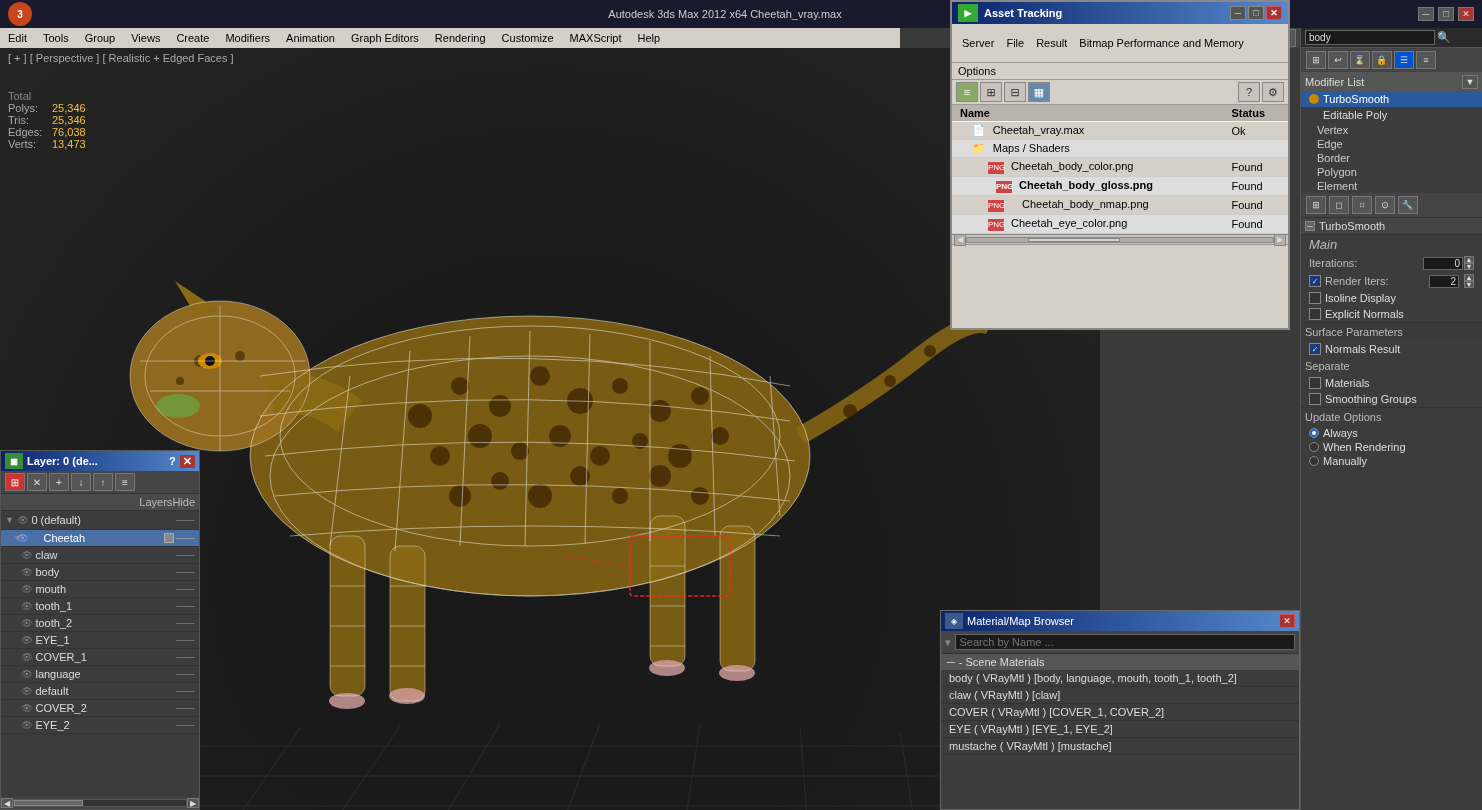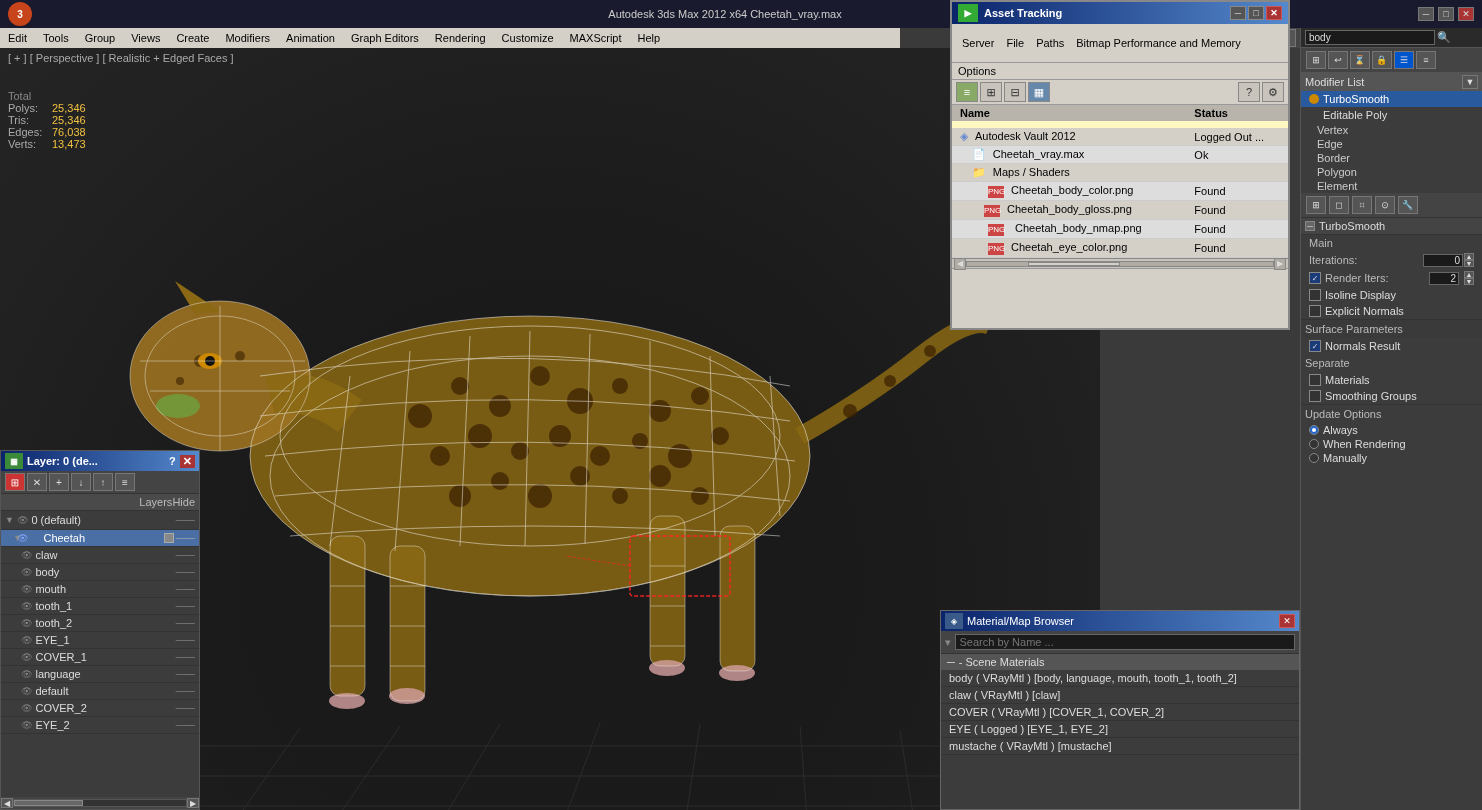--- a/index.html
+++ b/index.html
@@ -289,21 +289,21 @@
       border-collapse: collapse;
       font-size: 11px;
     }
     .at-table thead {
       background: #b8b4ac;
     }
     .at-table th {
       padding: 2px 8px;
       text-align: left;
       color: #000;
-      border-bottom: 7px solid #fef9c3;
+      border-bottom: 1px solid #fef9c3;
       font-weight: bold;
     }
     .at-table td {
       padding: 2px 8px;
       color: #000;
       border-bottom: 1px solid #ccc;
     }
     .at-table tr:nth-child(even) { background: #ddd; }
     .status-ok { color: #006600; }
     .status-found { color: #006600; }
@@ -701,21 +701,21 @@
   <div class="at-titlebar">
     <span style="width:20px; height:18px; background:#3a3; margin-right:6px; display:flex; align-items:center; justify-content:center; font-size:9px;">▶</span>
     <span style="flex:1;">Asset Tracking</span>
     <div style="width:16px;height:14px;background:#555;border:1px solid #888;display:flex;align-items:center;justify-content:center;font-size:9px;color:#ddd;margin-left:2px;">─</div>
     <div style="width:16px;height:14px;background:#555;border:1px solid #888;display:flex;align-items:center;justify-content:center;font-size:9px;color:#ddd;margin-left:2px;">□</div>
     <div style="width:16px;height:14px;background:#aa3333;border:1px solid #cc5555;display:flex;align-items:center;justify-content:center;font-size:9px;color:#fff;margin-left:2px;">✕</div>
   </div>
   <div class="at-menubar">
     <span class="at-menu">Server</span>
     <span class="at-menu">File</span>
-    <span class="at-menu">Paths</span>
+    <span class="at-menu">Result</span>
     <span class="at-menu">Bitmap Performance and Memory</span>
   </div>
   <div style="background:#d4d0c8; padding: 2px 6px; font-size:11px; color:#000; border-bottom:1px solid #999;">
     <span>Options</span>
   </div>
   <div class="at-toolbar">
     <div class="at-btn" style="background:#88aa66; color:white;">≡</div>
     <div class="at-btn">⊞</div>
     <div class="at-btn">⊟</div>
     <div class="at-btn" style="background:#6688aa; color:white;">▦</div>
@@ -725,27 +725,20 @@
   </div>
   <div style="overflow-y:auto; max-height:200px;">
     <table class="at-table">
       <thead>
         <tr>
           <th>Name</th>
           <th>Status</th>
         </tr>
       </thead>
       <tbody>
-        <tr>
-          <td>
-            <span style="color:#6688cc; margin-right:4px;">◈</span>
-            <span>Autodesk Vault 2012</span>
-          </td>
-          <td class="status-loggedout">Logged Out ...</td>
-        </tr>
         <tr>
           <td style="padding-left:20px;">
             <span style="color:#4488cc; margin-right:4px;">📄</span>
             <span>Cheetah_vray.max</span>
           </td>
           <td class="status-ok">Ok</td>
         </tr>
         <tr>
           <td style="padding-left:20px;">
             <span style="color:#cc8800; margin-right:4px;">📁</span>
@@ -754,30 +747,30 @@
           <td></td>
         </tr>
         <tr>
           <td style="padding-left:36px;">
             <span class="at-icon-png">PNG</span>
             <span style="margin-left:4px;">Cheetah_body_color.png</span>
           </td>
           <td class="status-found">Found</td>
         </tr>
         <tr>
-          <td style="padding-left:32px;">
+          <td style="padding-left:44px;font-weight:bold;">
             <span class="at-icon-png">PNG</span>
             <span style="margin-left:4px;">Cheetah_body_gloss.png</span>
           </td>
           <td class="status-found">Found</td>
         </tr>
         <tr>
           <td style="padding-left:36px;">
             <span class="at-icon-png">PNG</span>
-            <span style="margin-left:8px;">Cheetah_body_nmap.png</span>
+            <span style="margin-left:15px;">Cheetah_body_nmap.png</span>
           </td>
           <td class="status-found">Found</td>
         </tr>
         <tr>
           <td style="padding-left:36px;">
             <span class="at-icon-png">PNG</span>
             <span style="margin-left:4px;">Cheetah_eye_color.png</span>
           </td>
           <td class="status-found">Found</td>
         </tr>
@@ -832,21 +825,21 @@
     <div class="rp-btn">◻</div>
     <div class="rp-btn">⌗</div>
     <div class="rp-btn">⊙</div>
     <div class="rp-btn">🔧</div>
   </div>
 
   <div class="section-header">
     <div class="collapse-btn">─</div>
     <span>TurboSmooth</span>
   </div>
-  <div style="padding:2px 8px; font-size:11px; color:#bbb;">Main</div>
+  <div style="padding:2px 8px; font-size:13px; color:#bbb;font-style:italic;">Main</div>
 
   <div class="prop-row">
     <span class="prop-label">Iterations:</span>
     <input type="text" class="prop-value" value="0" style="">
     <div style="display:flex;flex-direction:column;margin-left:1px;">
       <div style="width:10px;height:7px;background:#555;border:1px solid #777;display:flex;align-items:center;justify-content:center;font-size:7px;cursor:pointer;">▲</div>
       <div style="width:10px;height:7px;background:#555;border:1px solid #777;display:flex;align-items:center;justify-content:center;font-size:7px;cursor:pointer;">▼</div>
     </div>
   </div>
 
@@ -1012,15 +1005,15 @@
     <span style="color:#888; font-size:11px;">▾</span>
     <input type="text" class="mb-search-input" placeholder="Search by Name ..." style="">
   </div>
   <div class="mb-section-header">
     <span>─</span>
     <span>- Scene Materials</span>
   </div>
   <div class="mb-item">body ( VRayMtl ) [body, language, mouth, tooth_1, tooth_2]</div>
   <div class="mb-item">claw ( VRayMtl ) [claw]</div>
   <div class="mb-item">COVER ( VRayMtl ) [COVER_1, COVER_2]</div>
-  <div class="mb-item">EYE ( Logged ) [EYE_1, EYE_2]</div>
+  <div class="mb-item">EYE ( VRayMtl ) [EYE_1, EYE_2]</div>
   <div class="mb-item">mustache ( VRayMtl ) [mustache]</div>
 </div>
 
 </body></html>

